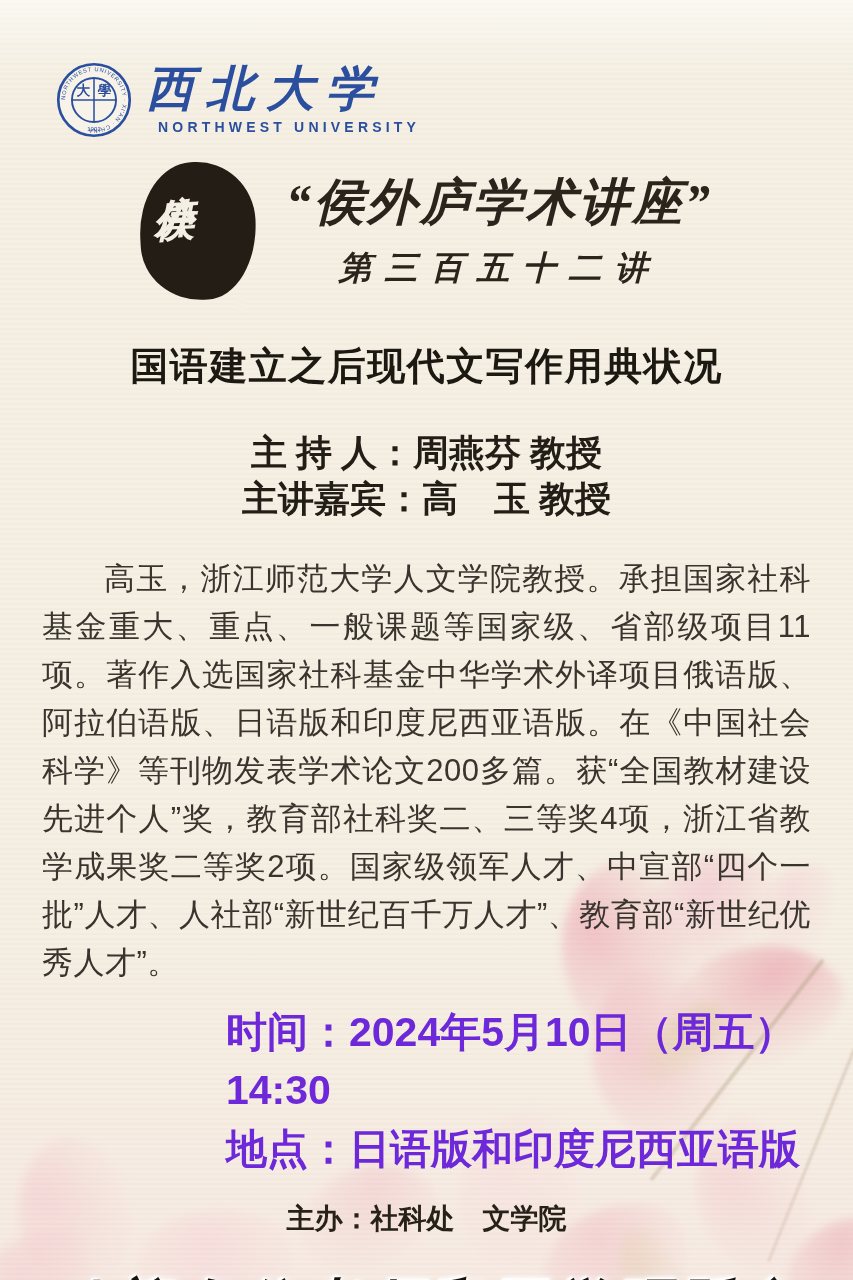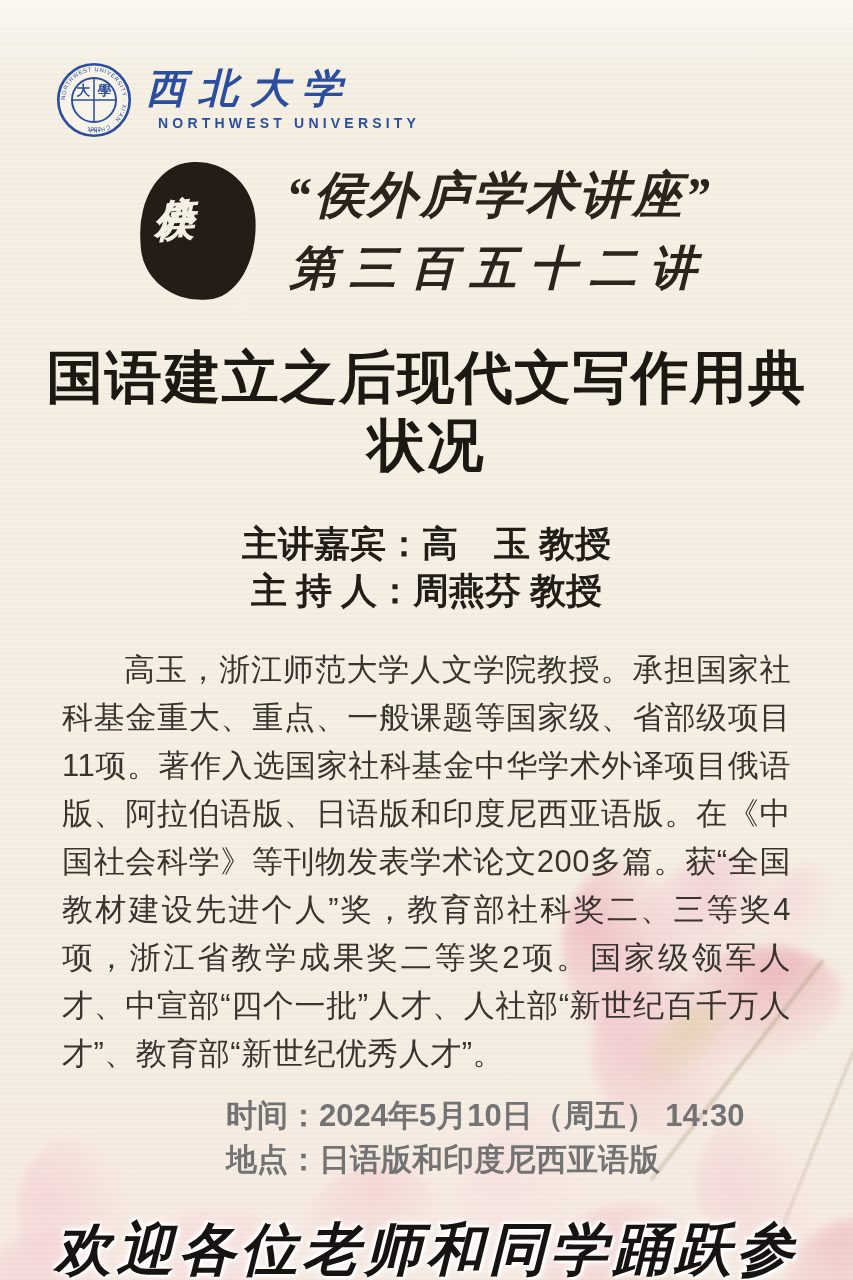--- a/index.html
+++ b/index.html
@@ -23,21 +23,21 @@
     position:absolute;border-radius:70% 30% 65% 35% / 60% 45% 55% 40%;
     filter:blur(5px);
   }
   .branch{position:absolute;filter:blur(1px);border-radius:3px;}
   
   .content{position:relative;z-index:2;}
   .logo-row{display:flex;align-items:center;gap:14px;padding:62px 0 0 56px;}
   .logo-text{display:flex;flex-direction:column;}
   .logo-cn{
     font-family:"Liberation Serif","DejaVu Serif",serif;
-    font-style:italic;font-weight:bold;font-size:40px;line-height:1;
+    font-style:italic;font-weight:bold;font-size:48px;line-height:1;
     color:#2b4f9e;letter-spacing:12px;
   }
   .logo-en{
     font-size:14px;letter-spacing:4.2px;color:#2b4f9e;margin-top:6px;font-weight:600;padding-left:12px;
   }
   .series-row{display:flex;align-items:center;justify-content:center;gap:30px;margin-top:24px;}
   .ink-seal{
     position:relative;width:116px;height:138px;background:#231d16;
     border-radius:48% 52% 46% 54% / 55% 45% 58% 42%;
     transform:rotate(-3deg);flex:0 0 auto;
@@ -51,35 +51,35 @@
     position:absolute;right:10px;bottom:8px;writing-mode:vertical-rl;
     font-size:13px;color:#f4efe4;letter-spacing:1px;
     font-family:"Liberation Serif","DejaVu Serif",serif;
   }
   .series-lines{display:flex;flex-direction:column;align-items:center;gap:22px;}
   .series-line1,.series-line2{
     font-family:"Liberation Serif","DejaVu Serif",serif;
     font-style:italic;font-weight:bold;color:#2a241c;line-height:1.05;
   }
   .series-line1{font-size:50px;letter-spacing:3px;}
-  .series-line2{font-size:47px;letter-spacing:13px;}
+  .series-line2{font-size:33px;letter-spacing:13px;}
   .lecture-title{
     margin:44px 30px 0;text-align:center;
     font-family:"Liberation Serif","DejaVu Serif",serif;
-    font-weight:bold;font-size:57px;letter-spacing:1.5px;color:#1c1812;line-height:1.2;
+    font-weight:bold;font-size:38px;letter-spacing:1.5px;color:#1c1812;line-height:1.2;
   }
   .speakers{margin-top:40px;text-align:center;
     font-family:"Liberation Serif","DejaVu Serif",serif;
     font-weight:bold;font-size:36px;color:#221d16;}
   .speaker-line{line-height:1.3;}
   .bio{
-    margin:32px 62px 0;text-align:justify;text-indent:2em;
+    margin:32px 42px 0;text-align:justify;text-indent:2em;
     font-size:31px;line-height:48px;color:#39342e;letter-spacing:.5px;
   }
-  .schedule{margin:16px 0 0 226px;font-weight:bold;font-size:31px;color:#737373;}
+  .schedule{margin:16px 0 0 226px;font-weight:bold;font-size:41px;color:#6d28d9;}
   .schedule-line{line-height:1.42;}
   .organizer{margin-top:22px;text-align:center;font-weight:bold;font-size:28px;color:#262119;}
   .welcome{
     margin-top:30px;text-align:center;
     font-family:"Liberation Serif","DejaVu Serif",serif;
     font-style:italic;font-weight:bold;font-size:57px;letter-spacing:5px;color:#161310;
     text-shadow:0 0 6px #ffffff,0 0 12px #ffffff,2px 2px 2px #ffffff,-2px -2px 2px #ffffff;
   }
   .emblem-svg{display:block;}
 </style>
@@ -145,37 +145,40 @@
       <div class="series-lines">
         <div class="series-line1">“侯外庐学术讲座”</div>
         <div class="series-line2">第三百五十二讲</div>
       </div>
     </div>
 
     <h1 class="lecture-title">国语建立之后现代文写作用典状况</h1>
 
     <div class="speakers">
       <div class="speaker-line">
-        <span>主讲嘉宾：</span><span>高　玉</span>
+        <span>主 持 人：</span><span>周燕芬</span>
         <span>教授</span>
       </div>
       <div class="speaker-line">
-        <span>主 持 人：</span><span>周燕芬</span>
+        <span>主讲嘉宾：</span><span>高　玉</span>
         <span>教授</span>
       </div>
     </div>
 
     <p class="bio">高玉，浙江师范大学人文学院教授。承担国家社科基金重大、重点、一般课题等国家级、省部级项目11项。著作入选国家社科基金中华学术外译项目俄语版、阿拉伯语版、日语版和印度尼西亚语版。在《中国社会科学》等刊物发表学术论文200多篇。获“全国教材建设先进个人”奖，教育部社科奖二、三等奖4项，浙江省教学成果奖二等奖2项。国家级领军人才、中宣部“四个一批”人才、人社部“新世纪百千万人才”、教育部“新世纪优秀人才”。</p>
 
     <div class="schedule">
       <div class="schedule-line">
         <span>时间：</span><span>2024年5月10日（周五） 14:30</span>
       </div>
       <div class="schedule-line">
         <span>地点：</span><span>日语版和印度尼西亚语版</span>
       </div>
     </div>
 
+    <div class="organizer">
+      <span>主办：</span><span>社科处　文学院</span>
+    </div>
 
     <div class="welcome">欢迎各位老师和同学踊跃参加！</div>
 
   </div>
 </div>
 
 </body></html>

